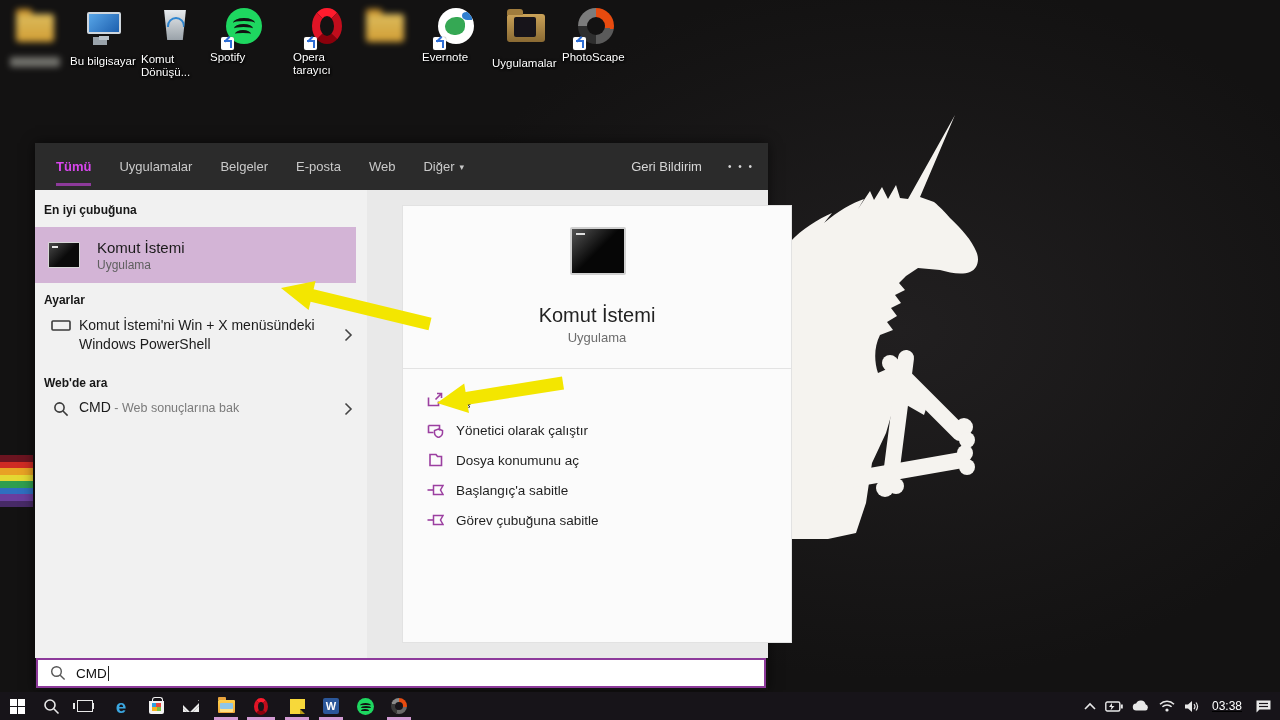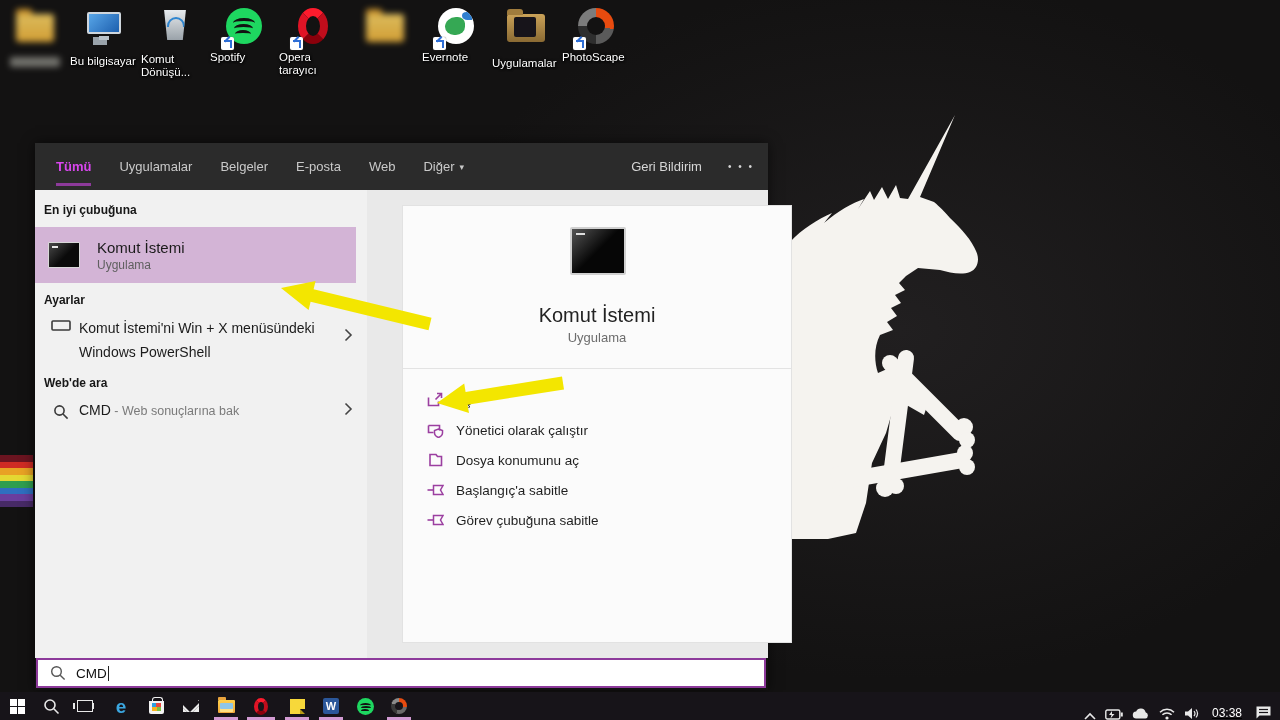--- a/index.html
+++ b/index.html
@@ -76,21 +76,21 @@
   .result-card { position:absolute; left:35px; top:15px; width:390px; height:438px; background:#fbfbfb; border:1px solid #e2e2e2; }
 
   .section-header { position:absolute; left:9px; font-size:12px; font-weight:bold; color:#171717; }
   .best-row { position:absolute; left:0; top:37px; width:321px; height:56px; background:#d3b4d6; display:flex; align-items:center; }
   .cmd-icon-sm { width:32px; height:26px; margin:0 17px 0 13px; background:linear-gradient(135deg,#4a4a4a 0%,#0a0a0a 55%); border:1px solid #d8d8d8; border-radius:1px; position:relative; }
   .cmd-icon-sm:before { content:""; position:absolute; left:3px; top:3px; width:6px; height:2px; background:#e8e8e8; }
   .best-title { font-size:15px; color:#1b1b1b; line-height:20px; }
   .best-sub { font-size:12px; color:#5f5f5f; }
   .list-row { position:absolute; display:flex; align-items:flex-start; }
   .row-icon { flex:0 0 36px; display:flex; justify-content:center; padding-top:2px; }
-  .row-text { font-size:14px; color:#1b1b1b; line-height:24px; width:242px; }
+  .row-text { font-size:14px; color:#1b1b1b; line-height:19px; width:242px; }
   .row-text .dim { font-size:12.5px; color:#7a7a7a; }
   .chev { position:absolute; right:14px; }
 
   .big-cmd-icon { position:absolute; left:167px; top:21px; width:56px; height:48px; background:linear-gradient(135deg,#555 0%,#060606 50%); border:2px solid #d0d0d0; border-radius:2px; }
   .big-cmd-icon:before { content:""; position:absolute; left:4px; top:4px; width:9px; height:2px; background:#ddd; box-shadow:11px 0 0 -1px #bbb; }
   .card-title { position:absolute; top:98px; width:100%; text-align:center; font-size:20px; color:#222; }
   .card-sub { position:absolute; top:124px; width:100%; text-align:center; font-size:13px; color:#6d6d6d; }
   .card-divider { position:absolute; left:0; top:162px; width:100%; height:1px; background:#e3e3e3; }
   .action-row { position:absolute; left:24px; display:flex; align-items:center; gap:12px; }
   .action-label { font-size:13.5px; color:#1f1f1f; }
@@ -120,21 +120,21 @@
   .tb-opera { width:14px; height:17px; border-radius:50%; border:4px solid; border-color:#ff1b2d #c10d1c #8a000b #e01426; }
   .tb-note { width:15px; height:15px; background:#f7d83a; position:relative; }
   .tb-note:after { content:""; position:absolute; right:0; bottom:0; border-style:solid; border-width:0 5px 5px 0; border-color:transparent #171419 #b89a14 transparent; }
   .tb-word { width:16px; height:16px; background:#2b579a; border-radius:2px; color:#fff; font-size:11px; font-weight:bold; display:flex; align-items:center; justify-content:center; }
   .tb-spotify { width:17px; height:17px; border-radius:50%; background:#1ed760; position:relative; overflow:hidden; }
   .tb-spotify i { position:absolute; left:3px; border-top:2px solid #121212; border-radius:50%; }
   .tb-photoscape { width:16px; height:16px; border-radius:50%;
     background:conic-gradient(#e84b0f 0 100deg,#6a6a6a 100deg 200deg,#3a3a3a 200deg 290deg,#8a8a8a 290deg 360deg); position:relative; }
   .tb-photoscape:after { content:""; position:absolute; left:4px; top:4px; width:8px; height:8px; border-radius:50%; background:#171419; }
 
-  .tray { position:absolute; right:8px; top:0; height:28px; display:flex; align-items:flex-end; gap:9px;text-decoration:underline; }
+  .tray { position:absolute; right:8px; top:0; height:28px; display:flex; align-items:center; gap:9px;text-decoration:underline; }
   .tray-time { color:#fff; font-size:12px; padding:0 4px; }
   .tray svg { display:block; }
 
   
   .arrows { position:absolute; inset:0; pointer-events:none; z-index:50; }
 </style>
 </head>
 <body>
 
 <div class="wallpaper">
@@ -195,21 +195,21 @@
   <div class="glyph">
     <div class="spotify-shape">
         <i style="top:10px;width:22px;height:10px"></i>
         <i style="top:16px;width:19px;height:9px;left:8px"></i>
         <i style="top:22px;width:16px;height:8px;left:9px"></i>
       </div>
     <span class="shortcut-badge"></span>
   </div>
   <div class="lbl">Spotify</div>
 </div>
-<div class="desk-icon" style="left:279px">
+<div class="desk-icon" style="left:293px">
   <div class="glyph">
     <div class="opera-shape" style="margin-left:5px"></div>
     <span class="shortcut-badge"></span>
   </div>
   <div class="lbl">Opera tarayıcı</div>
 </div>
 <div class="desk-icon" style="left:351px">
   <div class="glyph blurred">
       <div class="folder-shape" style="margin-left:1px"></div>
     </div>

